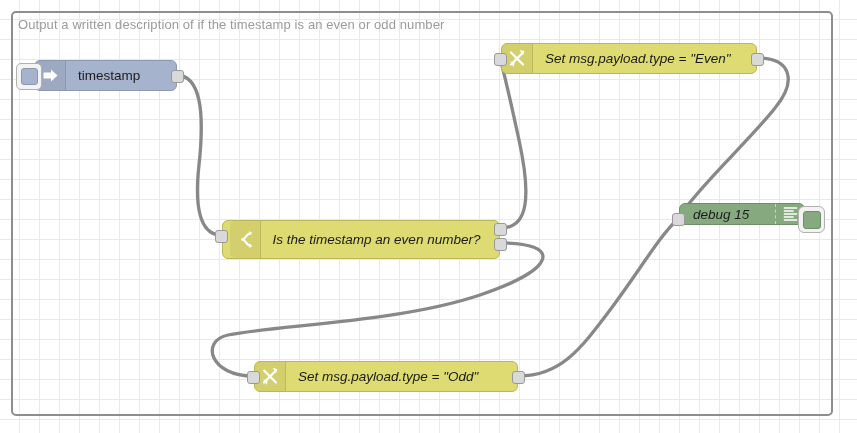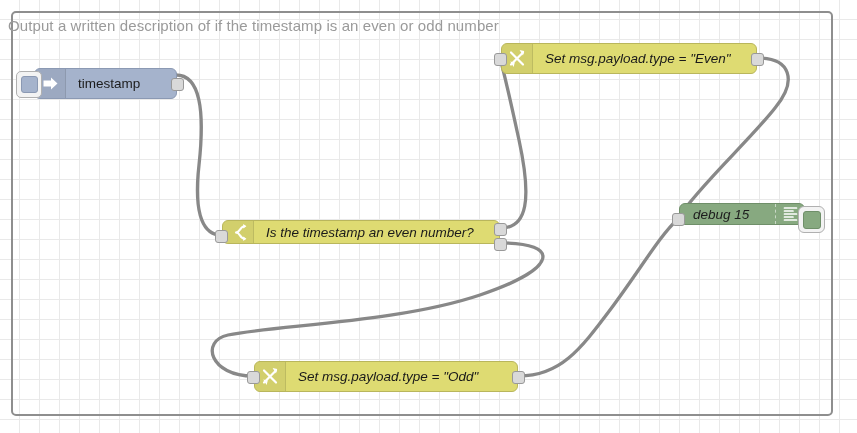--- a/index.html
+++ b/index.html
@@ -27,23 +27,23 @@
     top: 11px;
     width: 822px;
     height: 405px;
     border: 2px solid #8e8e8e;
     border-radius: 5px;
     box-sizing: border-box;
     background: transparent;
   }
   #group-label {
     position: absolute;
-    left: 8px;
+    left: 18px;
     top: 17px;
-    font-size: 15px;
+    font-size: 13px;
     color: #9a9a9a;
     white-space: nowrap;
     letter-spacing: 0.1px;
   }
   
   #wires {
     position: absolute;
     left: 0; top: 0;
     width: 857px; height: 433px;
     pointer-events: none;
@@ -86,21 +86,20 @@
   .italic { font-style: italic; }
 
   
   #node-inject {
     left: 34px;
     top: 60px;
     width: 143px;
     height: 31px;
     background: #a5b3cc;
     border-color: #8b99b3;
-    margin-top: 8px;
   }
   #inject-button {
     position: absolute;
     left: -19px;
     top: 2px;
     width: 24px;
     height: 25px;
     background: #f3f3f3;
     border: 1px solid #b0b0b0;
     border-radius: 5px;
@@ -115,23 +114,24 @@
     border: 1px solid #8b99b3;
     border-radius: 3px;
   }
   #node-inject .node-label { color: #1c1c1c; }
 
   
   #node-switch {
     left: 222px;
     top: 220px;
     width: 278px;
-    height: 24px;
+    height: 39px;
     background: #dedb72;
     border-color: #b9b65c;
+    justify-content: center;
   }
   
   .node-change {
     height: 31px;
     background: #dedb72;
     border-color: #b9b65c;
   }
   #node-change-even { left: 501px; top: 43px; width: 256px; }
   #node-change-odd  { left: 254px; top: 361px; width: 264px; }
 

